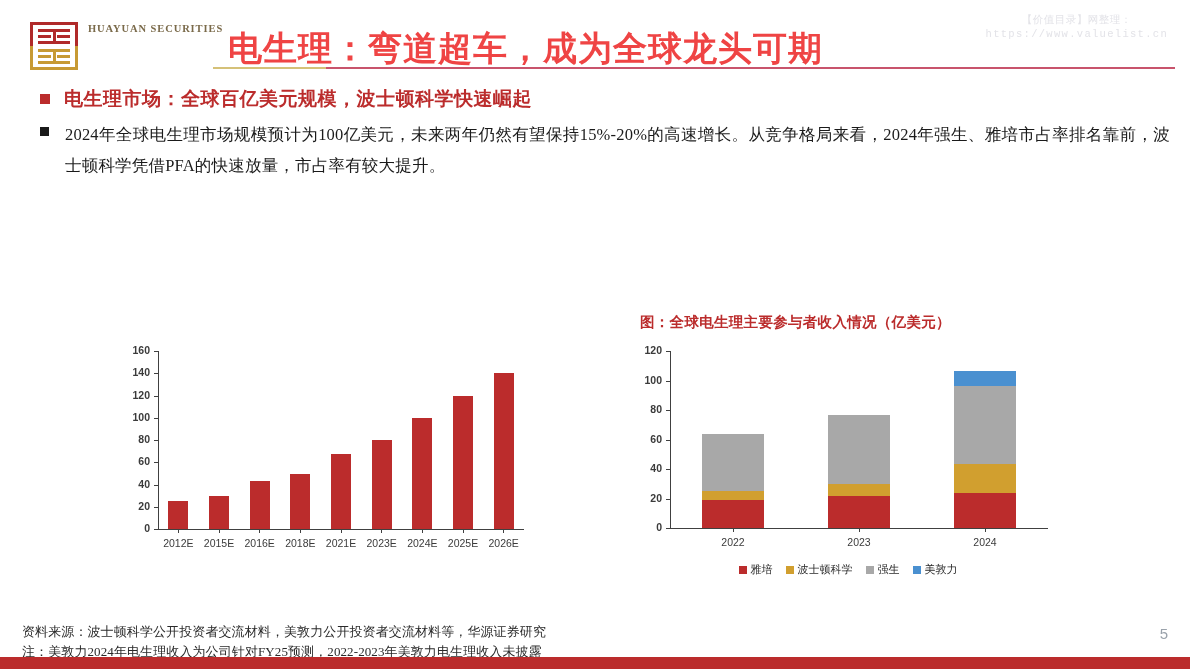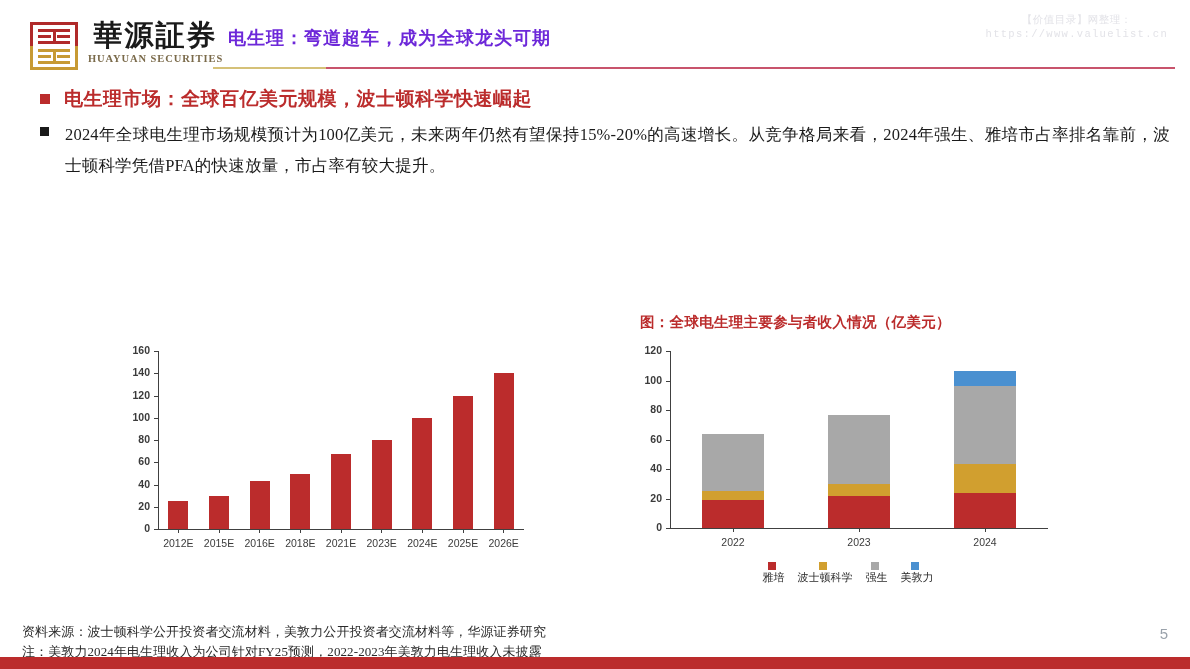--- a/index.html
+++ b/index.html
@@ -96,23 +96,23 @@
     color: #7a6a4a;
     letter-spacing: .9px;
     margin-top: 3px;
   }
 
   .slide-title {
     position: absolute;
     left: 228px;
     top: 26px;
     font-family: "Liberation Serif", serif;
-    font-size: 18px;
-    font-weight: bold;
-    color: #6d28d9;
+    font-size: 34px;
+    font-weight: bold;
+    color: #ef4444;
     letter-spacing: 1px;
     white-space: nowrap;
   }
   .title-rule {
     position: absolute;
     left: 213px;
     top: 67px;
     width: 962px;
     height: 2px;
   }
@@ -208,21 +208,21 @@
   .legend {
     position: absolute;
     display: flex;
     align-items: center;
     gap: 13px;
     font-family: "Liberation Serif", serif;
     font-size: 11px;
     color: #2a2a2a;
     white-space: nowrap;
   }
-  .legend .item { display: flex; align-items: center; flex-direction: column; }
+  .legend .item { display: flex; align-items: center; }
   .legend .swatch { width: 8px; height: 8px; margin-right: 4px; flex: none; }
 
   
   .footer {
     position: absolute;
     left: 22px;
     top: 622px;
     font-family: "Liberation Serif", serif;
     font-size: 13px;
     color: #2a2a2a;
@@ -265,21 +265,20 @@
       <div class="bar" style="left:27px;top:13px;width:13px;height:2.5px;"></div>
       <div class="bar" style="left:8px;top:19px;width:32px;height:2.5px;"></div>
       <div class="barg" style="left:8px;top:27px;width:32px;height:2.5px;"></div>
       <div class="barg" style="left:8px;top:33px;width:13px;height:2.5px;"></div>
       <div class="barg" style="left:27px;top:33px;width:13px;height:2.5px;"></div>
       <div class="barg" style="left:8px;top:39px;width:32px;height:2.5px;"></div>
       <div class="bar" style="left:22.5px;top:7px;width:3px;height:15px;"></div>
       <div class="barg" style="left:22.5px;top:27px;width:3px;height:15px;"></div>
     </div>
     <div class="brand">
-      <div class="brand-cn">華源証券</div>
       <div class="brand-en">HUAYUAN SECURITIES</div>
     </div>
   </div>
 
   <div class="slide-title">电生理：弯道超车，成为全球龙头可期</div>
   <div class="title-rule">
     <div class="gold"></div>
     <div class="crim"></div>
   </div>
 

